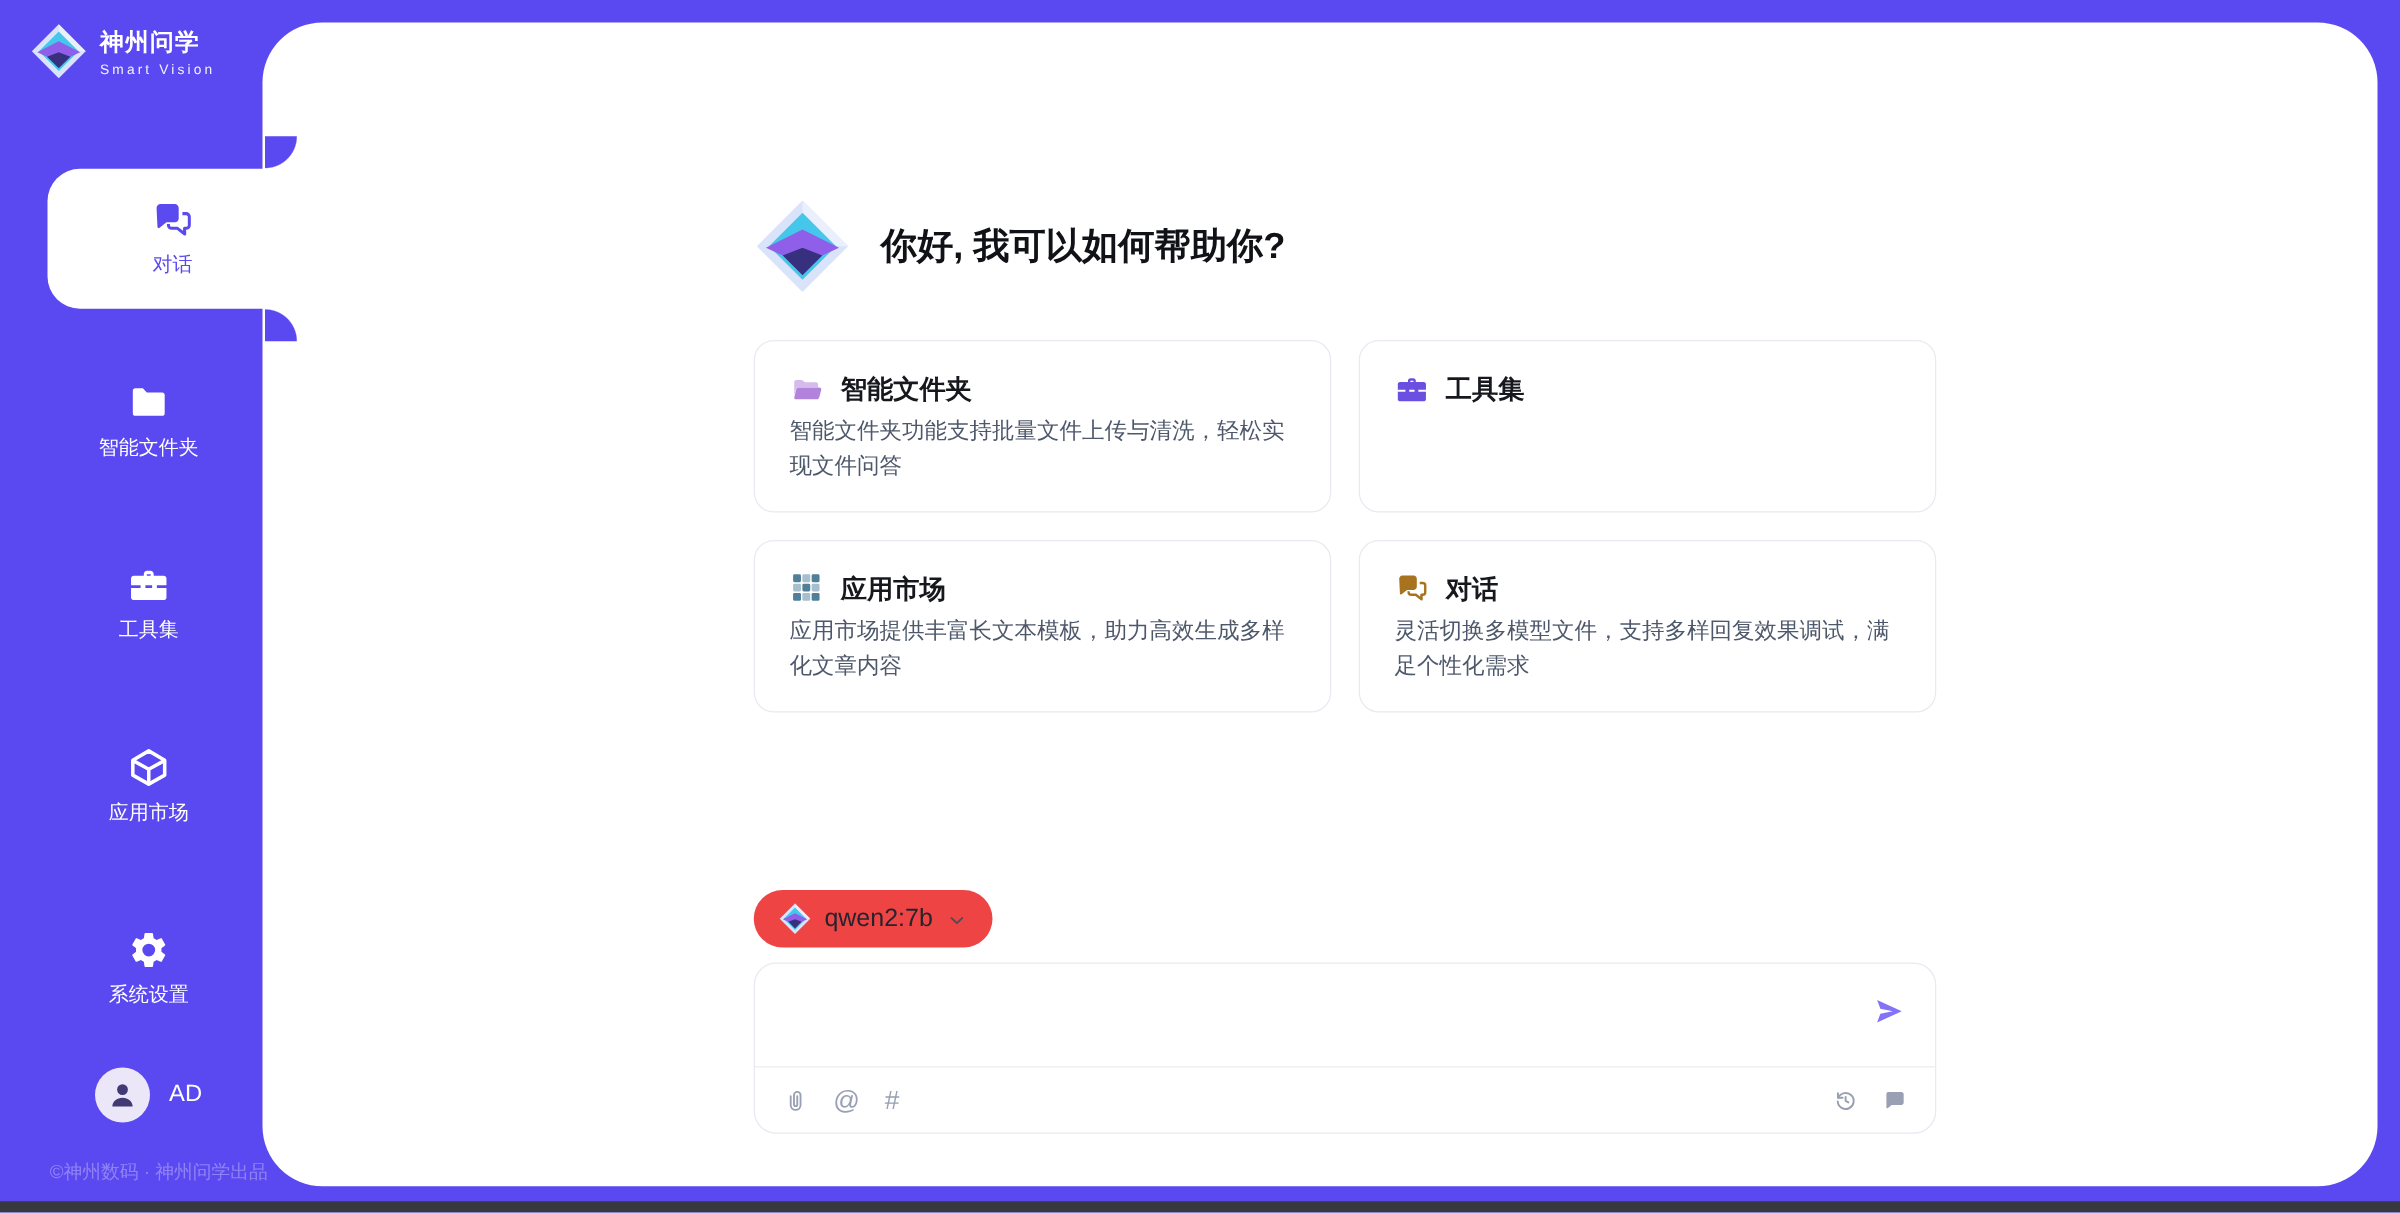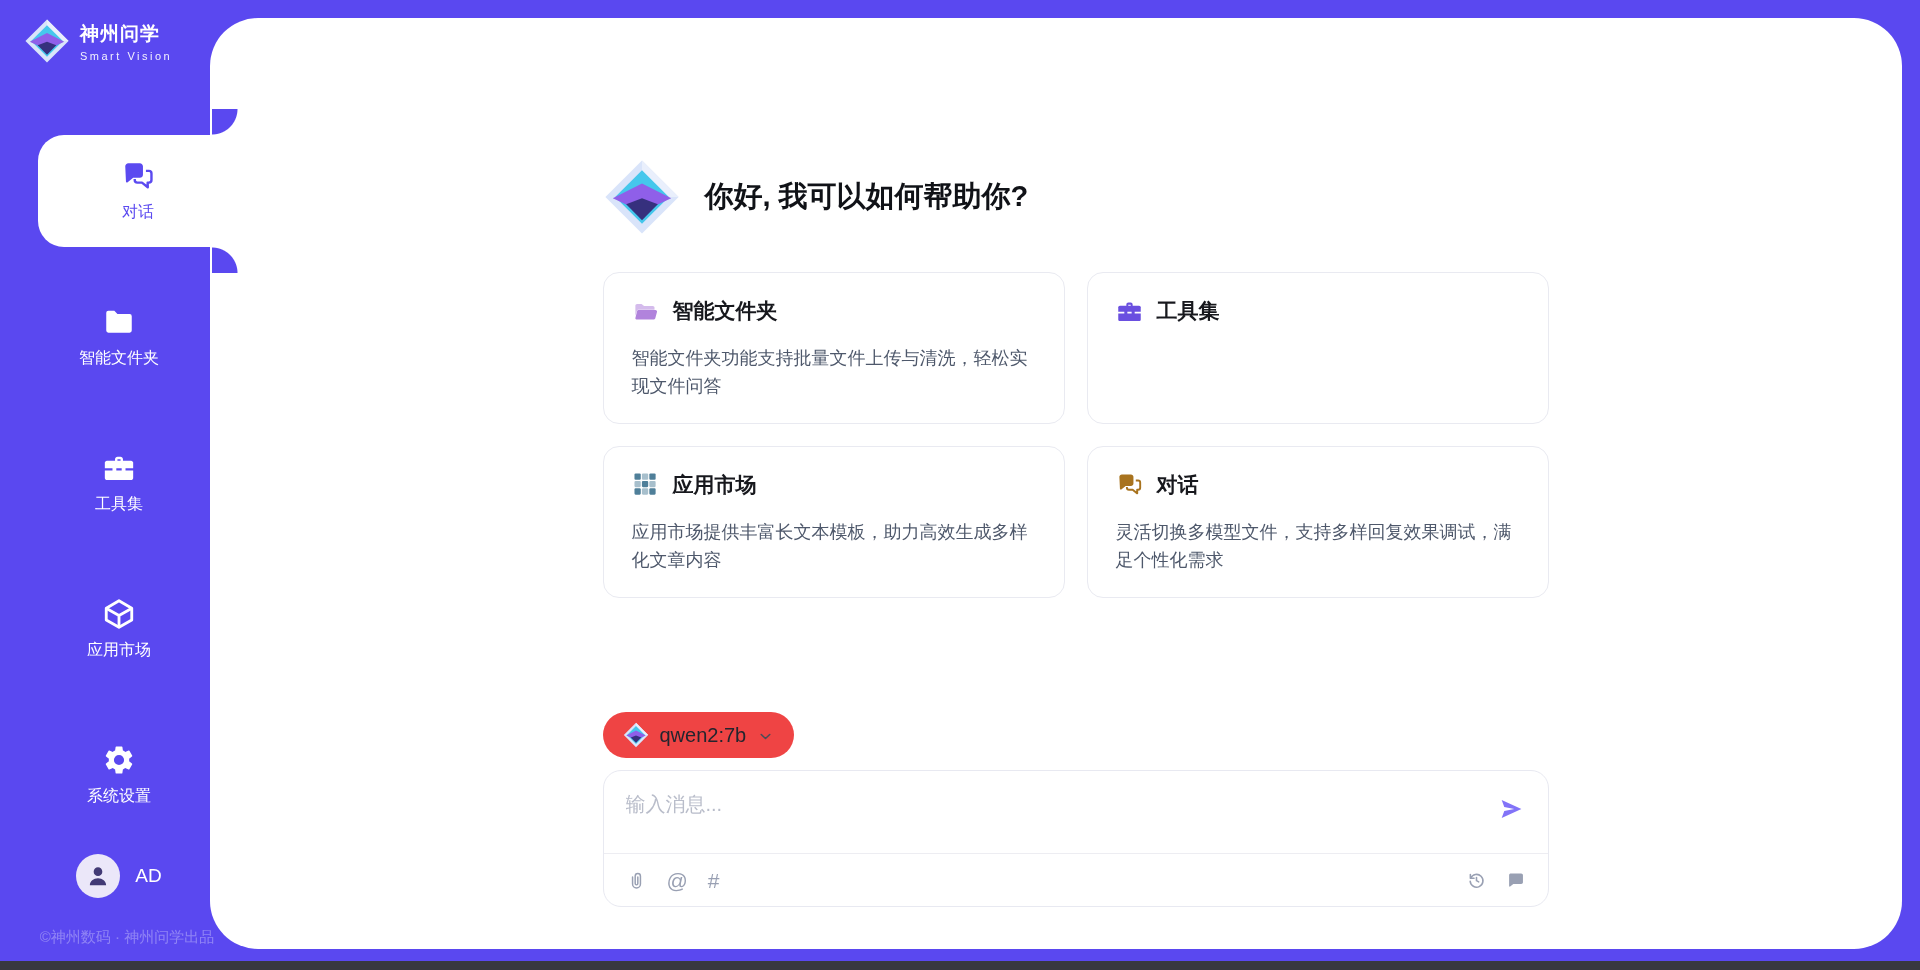--- a/index.html
+++ b/index.html
@@ -67,21 +67,21 @@
   .greeting-title{font-size:29px;font-weight:700;color:#101217;}
   
   .cards{margin-top:36px;display:grid;grid-template-columns:1fr 1fr;gap:22px;}
   .card{
     background:#fff;border:1px solid #e9eaf1;border-radius:16px;
     padding:24px 28px 22px;cursor:pointer;
   }
   .card-head{display:flex;align-items:center;gap:14px;}
   .card-icon{width:27px;height:27px;flex:0 0 auto;}
   .card-title{font-size:21px;font-weight:700;color:#17181d;}
-  .card-desc{margin-top:19px;font-size:18px;line-height:1.58;color:#4e586b;}
+  .card-desc{margin-top:5px;font-size:18px;line-height:1.58;color:#4e586b;}
   
   .composer{margin-top:auto;padding-bottom:42px;}
   .model-pill{
     display:inline-flex;align-items:center;gap:11px;height:46px;border-radius:23px;
     background:#ef4444;padding:0 20px;cursor:pointer;
   }
   .model-pill .pill-logo{width:26px;height:26px;}
   .model-name{font-size:20px;color:#23252e;}
   .pill-chevron{width:17px;height:17px;color:#4a4d58;margin-top:2px;}
   .inputbox{
@@ -285,21 +285,20 @@
         <svg class="pill-logo">
             <use href="#sym-diamond"></use>
           </svg>
         <span class="model-name">qwen2:7b</span>
         <svg class="pill-chevron">
             <use href="#sym-chevron-down"></use>
           </svg>
       </div>
 
       <div class="inputbox">
-        <input class="msg-input" type="text" placeholder="输入消息..." style="">
         <svg class="send-btn">
             <use href="#sym-send"></use>
           </svg>
         <div class="toolbar">
           <svg class="tool-icon">
               <use href="#sym-paperclip"></use>
             </svg>
           <span class="glyph-icon">@</span>
           <span class="glyph-icon">#</span>
           <div class="toolbar-right">

